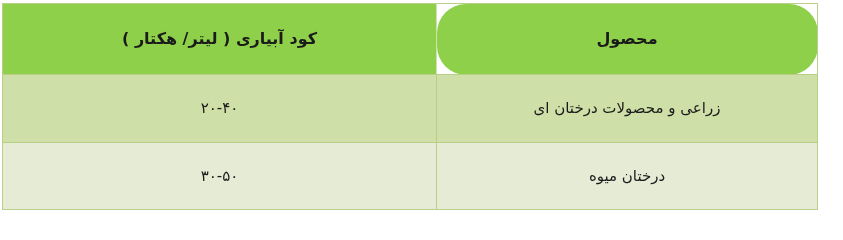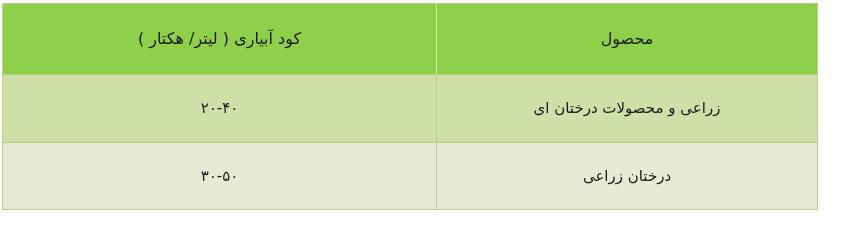--- a/index.html
+++ b/index.html
@@ -41,25 +41,26 @@
   }
 
   
   col.col-crop   { width: 381px; }
   col.col-dosage { width: 434px; }
 
   .header-row td {
     background: #8ed04a;
     height: 62px;
     font-size: 16px;
-    font-weight: 400;
+    font-weight: 700;
     border-color: #8ed04a;
   }
   .header-row td.cell-divider-left {
     border-left-color: #cfe3b0;
+    border-radius: 29px;
   }
 
   .row-1 td {
     background: #cedfa8;
     height: 59px;
     font-size: 15px;
     margin-top: 16px;
   }
 
   .row-2 td {
@@ -86,18 +87,18 @@
     <tbody>
       <tr class="header-row">
         <td class="cell-divider-left">محصول</td>
         <td>کود آبیاری ( لیتر/ هکتار )</td>
       </tr>
       <tr class="row-1">
         <td>زراعی و محصولات درختان ای</td>
         <td class="dosage-value">۲۰-۴۰</td>
       </tr>
       <tr class="row-2">
-        <td>درختان زراعی</td>
+        <td>درختان میوه</td>
         <td class="dosage-value">۳۰-۵۰</td>
       </tr>
     </tbody>
   </table>
 </div>
 
 </body></html>

